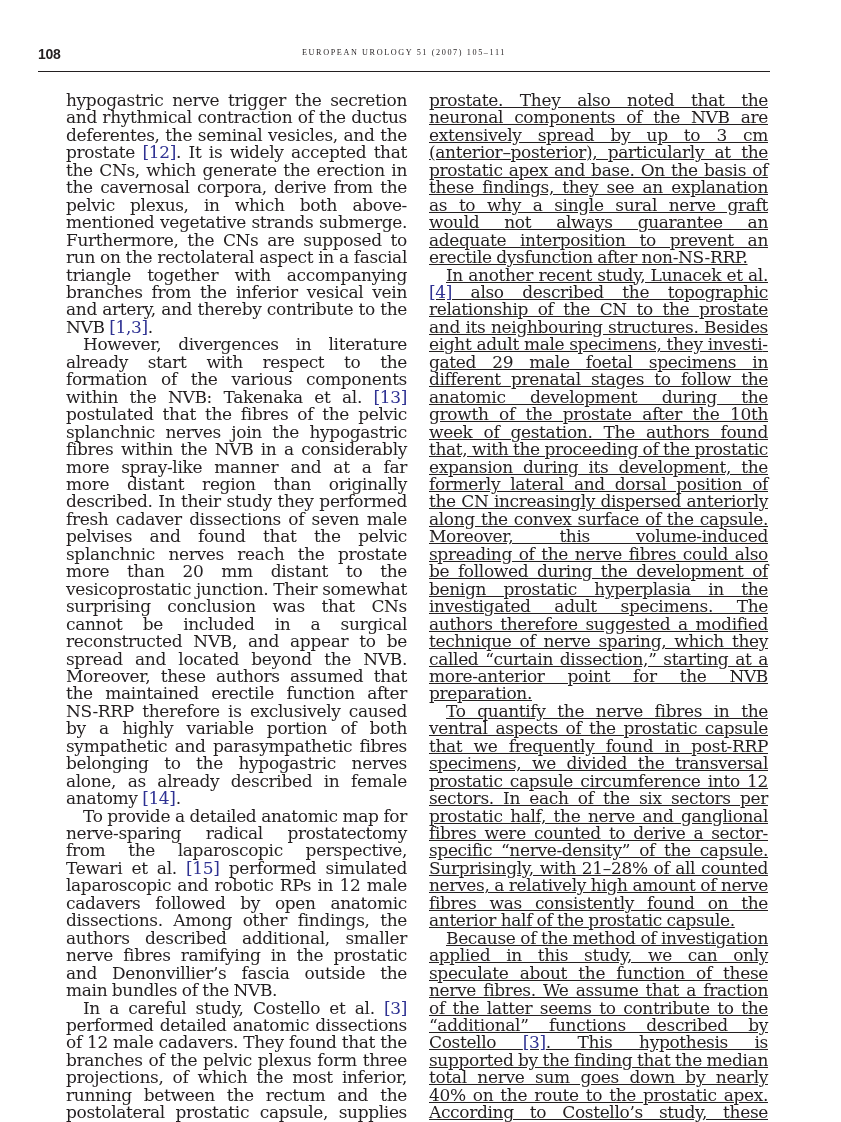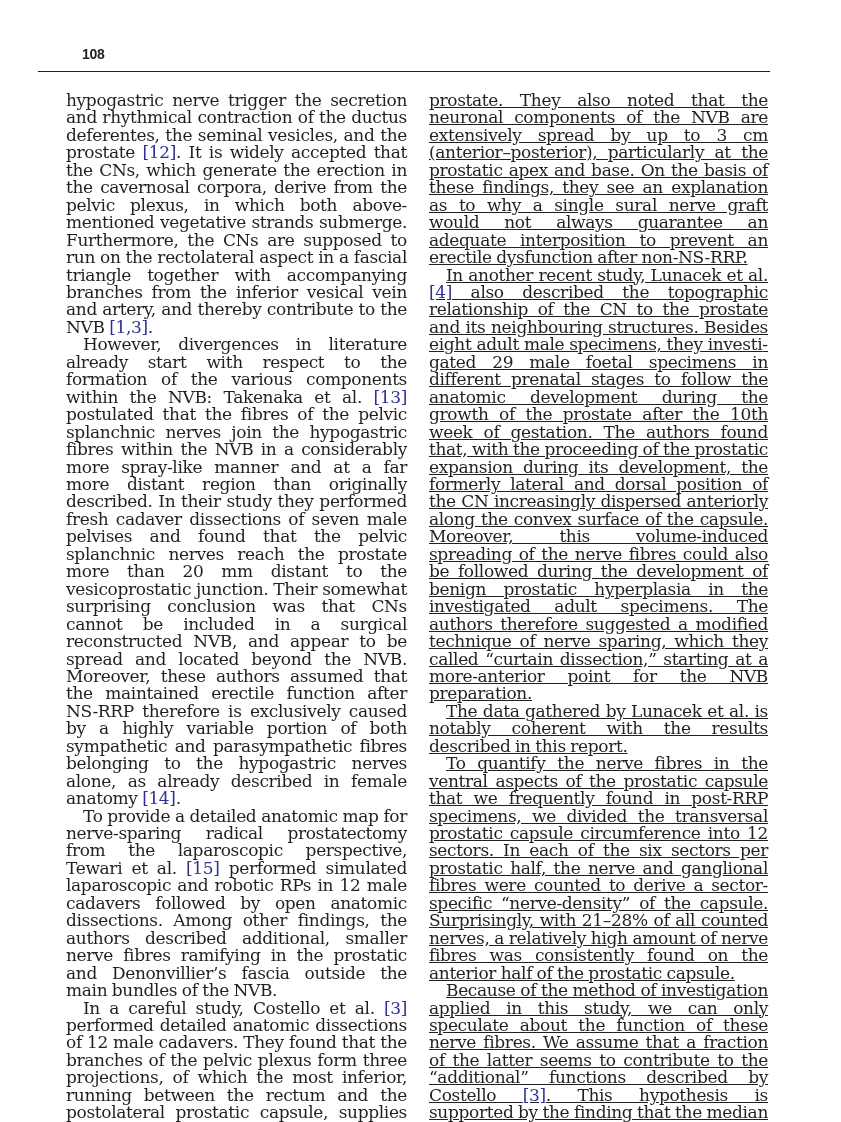--- a/index.html
+++ b/index.html
@@ -22,21 +22,20 @@
       height: 32px;
     }
     .page-number {
       position: absolute;
       left: 0;
       top: 6px;
       font-family: "Liberation Sans", sans-serif;
       font-weight: bold;
       font-size: 14px;
       letter-spacing: -0.3px;
-      margin-left: 44px;
     }
     .running-head {
       position: absolute;
       left: 0;
       right: 0;
       top: 8px;
       text-align: center;
       font-family: "Liberation Serif", serif;
       font-size: 8.2px;
       letter-spacing: 1.6px;
@@ -70,28 +69,28 @@
       hyphens: manual;
     }
     .para.no-indent { text-indent: 0; }
     .cite { color: #2e3192; }
   </style>
 </head>
 <body style="color: rgb(35, 31, 32);">
 
 <div class="page-header">
   <span class="page-number">108</span>
+  <span class="running-head">European Urology 51 (2007) 105–111</span>
   <div class="header-rule"></div>
 </div>
 
 <div class="column col-left">
     <p class="para no-indent"><span>hypogastric nerve trigger the secretion and rhyth­mical contraction of the ductus deferentes, the seminal vesicles, and the prostate </span><span class="cite" style="color: rgb(46, 49, 146);">[12]</span><span>. It is widely accepted that the CNs, which generate the erection in the cavernosal corpora, derive from the pelvic plexus, in which both above-mentioned vegetative strands submerge. Furthermore, the CNs are sup­posed to run on the rectolateral aspect in a fascial triangle together with accompanying branches from the inferior vesical vein and artery, and thereby contribute to the NVB </span><span class="cite" style="color: rgb(46, 49, 146);">[1,3]</span><span>.</span></p>
     <p class="para"><span>However, divergences in literature already start with respect to the formation of the various components within the NVB: Takenaka et al. </span><span class="cite" style="color: rgb(46, 49, 146);">[13]</span><span> postulated that the fibres of the pelvic splanchnic nerves join the hypogastric fibres within the NVB in a considerably more spray-like manner and at a far more distant region than originally described. In their study they performed fresh cadaver dissec­tions of seven male pelvises and found that the pelvic splanchnic nerves reach the prostate more than 20 mm distant to the vesicoprostatic junction. Their somewhat surprising conclusion was that CNs cannot be included in a surgical reconstructed NVB, and appear to be spread and located beyond the NVB. Moreover, these authors assumed that the maintained erectile function after NS-RRP therefore is exclusively caused by a highly variable portion of both sympathetic and parasympathetic fibres belonging to the hypogas­tric nerves alone, as already described in female anatomy </span><span class="cite" style="color: rgb(46, 49, 146);">[14]</span><span>.</span></p>
     <p class="para"><span>To provide a detailed anatomic map for nerve-sparing radical prostatectomy from the laparoscopic perspective, Tewari et al. </span><span class="cite" style="color: rgb(46, 49, 146);">[15]</span><span> performed simulated laparoscopic and robotic RPs in 12 male cadavers followed by open anatomic dissections. Among other findings, the authors described additional, smaller nerve fibres ramifying in the prostatic and Denonvillier’s fascia outside the main bundles of the NVB.</span></p>
     <p class="para"><span>In a careful study, Costello et al. </span><span class="cite" style="color: rgb(46, 49, 146);">[3]</span><span> performed detailed anatomic dissections of 12 male cadavers. They found that the branches of the pelvic plexus form three projections, of which the most inferior, running between the rectum and the postolateral prostatic capsule, supplies the NVB. Variable num­bers of macroscopic distinct nerves within the NVB, ranging from 6 to 16, were seen in their study. Furthermore, the authors were able to discriminate three functional but also anatomically defined compartments within the NVB. These compart­ments are supposed to innervate the levator ani muscle, the rectum, or, in case of the most anterior compartment, the corpora cavernosa and the</span></p>
   </div>
 <div class="column col-right">
     <p class="para no-indent"><span>prostate. They also noted that the neuronal compo­nents of the NVB are extensively spread by up to 3 cm (anterior–posterior), particularly at the pro­static apex and base. On the basis of these findings, they see an explanation as to why a single sural nerve graft would not always guarantee an adequate interposition to prevent an erectile dysfunction after non-NS-RRP.</span></p>
     <p class="para"><span>In another recent study, Lunacek et al. </span><span class="cite" style="color: rgb(46, 49, 146);">[4]</span><span> also described the topographic relationship of the CN to the prostate and its neighbouring structures. Besides eight adult male specimens, they investi­gated 29 male foetal specimens in different prenatal stages to follow the anatomic develop­ment during the growth of the prostate after the 10th week of gestation. The authors found that, with the proceeding of the prostatic expansion during its development, the formerly lateral and dorsal position of the CN increasingly dispersed anteriorly along the convex surface of the capsule. Moreover, this volume-induced spreading of the nerve fibres could also be followed during the development of benign prostatic hyperplasia in the investigated adult specimens. The authors therefore suggested a modified technique of nerve sparing, which they called “curtain dissection,” starting at a more-anterior point for the NVB preparation.</span></p>
-    <p class="para"><span>The data gathered by Lunacek et al. is notably coherent with the results described in this report.</span></p>
     <p class="para"><span>To quantify the nerve fibres in the ventral aspects of the prostatic capsule that we frequently found in post-RRP specimens, we divided the transversal prostatic capsule circumference into 12 sectors. In each of the six sectors per prostatic half, the nerve and ganglional fibres were counted to derive a sector-specific “nerve-density” of the capsule. Sur­prisingly, with 21–28% of all counted nerves, a relatively high amount of nerve fibres was consis­tently found on the anterior half of the prostatic capsule.</span></p>
     <p class="para"><span>Because of the method of investigation applied in this study, we can only speculate about the function of these nerve fibres. We assume that a fraction of the latter seems to contribute to the “additional” functions described by Costello </span><span class="cite" style="color: rgb(46, 49, 146);">[3]</span><span>. This hypothesis is supported by the finding that the median total nerve sum goes down by nearly 40% on the route to the prostatic apex. According to Costello’s study, these fibres supposedly innervate the prostate as parts of the anterior compartment. However, even at the apex close to the distal passage of the NVB alongside the membranous urethra, the percentage of nerves found on the anterior prostatic half remained relatively high at 21.5%.</span></p>
   </div>
 
 </body></html>

